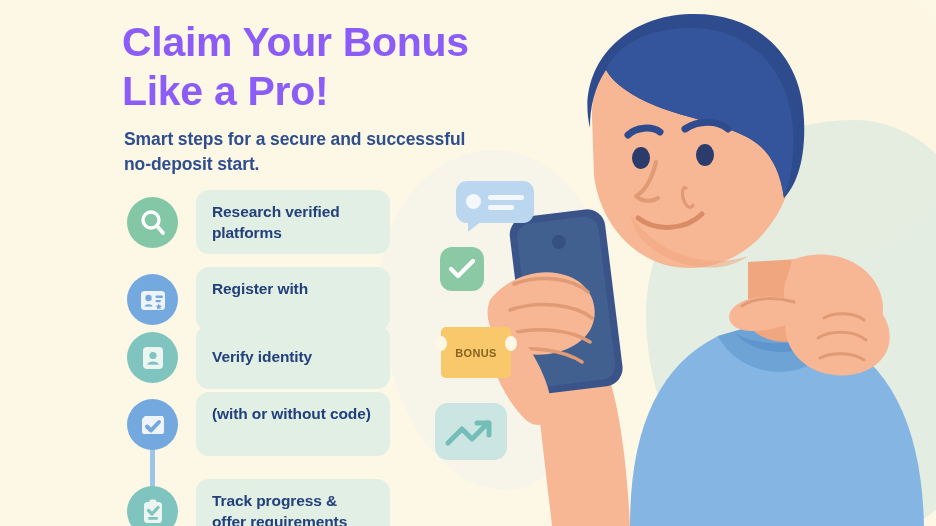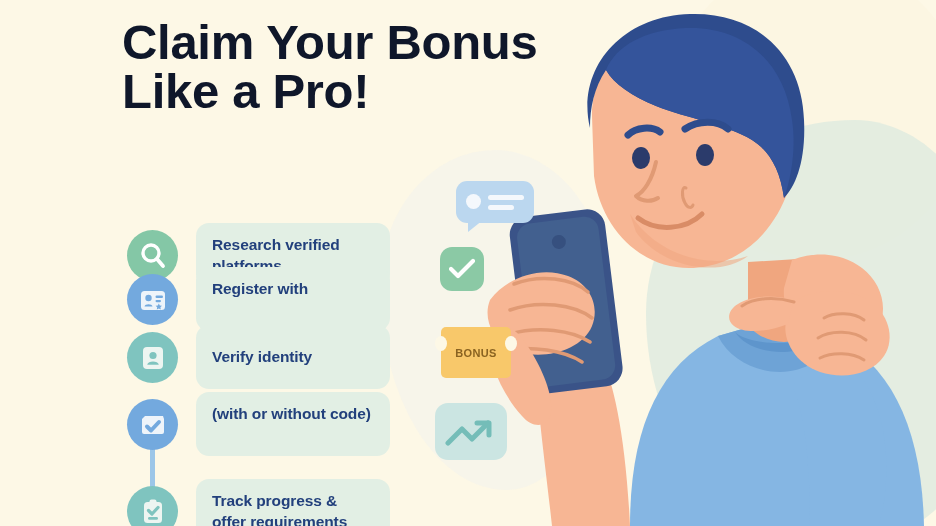--- a/index.html
+++ b/index.html
@@ -23,37 +23,37 @@
   }
   .blob-soft{
     position:absolute;left:380px;top:150px;width:230px;height:340px;
     background:#F3F3EC;border-radius:50% 50% 45% 55% / 40% 45% 55% 60%;
     opacity:.55;
   }
 
   
   .headline{
     position:absolute;left:122px;top:18px;width:430px;
-    font-size:49px;line-height:49px;font-weight:700;color:#0f172a;
+    font-size:41px;line-height:49px;font-weight:700;color:#8b5cf6;
     letter-spacing:-.3px;
   }
   .subhead{
     position:absolute;left:124px;top:127px;width:400px;
     font-size:17.5px;line-height:25px;font-weight:700;color:#2E4E8F;
     letter-spacing:-.1px;
   }
 
   
   .steps{position:absolute;left:0;top:190px;width:420px;height:330px;}
   .connector{
     position:absolute;left:149.5px;top:222px;width:5px;height:268px;
     background:#9CC6E8;border-radius:3px;
   }
   .step{position:absolute;left:0;width:420px;height:52px;}
-  .s1{top:7px;margin-top:33px;} .s2{top:84px;} .s3{top:142px;} .s4{top:209px;} .s5{top:276px;margin-top:20px;}
+  .s1{top:7px;} .s2{top:84px;} .s3{top:142px;} .s4{top:209px;} .s5{top:276px;margin-top:20px;}
 
   .circle{
     position:absolute;left:127px;top:0;width:51px;height:51px;border-radius:50%;
     display:flex;align-items:center;justify-content:center;
   }
   .c-green{background:#84C7A6;}
   .c-blue{background:#73A9DE;}
   .c-teal{background:#7FC4BF;}
 
   .pill{
@@ -190,20 +190,22 @@
         </g>
       </g>
     </svg>
   </div>
 
   <div class="headline">
     <div>Claim Your Bonus</div>
     <div>Like a Pro!</div>
   </div>
   <div class="subhead">
+    <div>Smart steps for a secure and successsful</div>
+    <div>no-deposit start.</div>
   </div>
 
   <div class="steps">
     <div class="connector"></div>
 
     <div class="step s1">
       <div class="circle c-green">
         <svg width="30" height="30" viewBox="0 0 30 30">
           <circle cx="13" cy="12" r="8" fill="none" stroke="#FFFFFF" stroke-width="3.4"></circle>
           <line x1="19" y1="18" x2="25" y2="25" stroke="#FFFFFF" stroke-width="3.8" stroke-linecap="round"></line>

